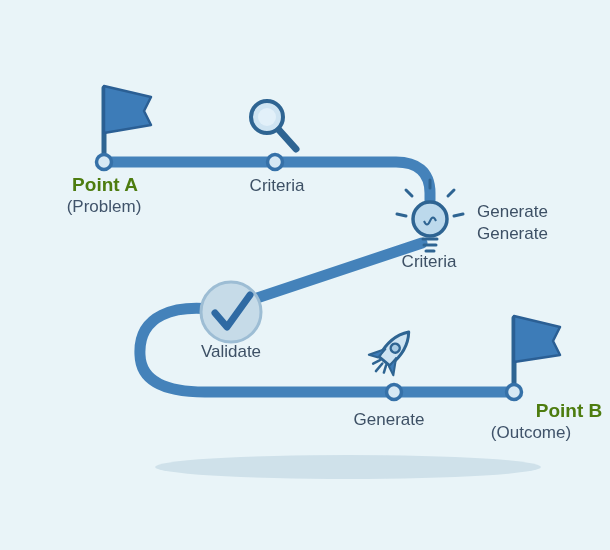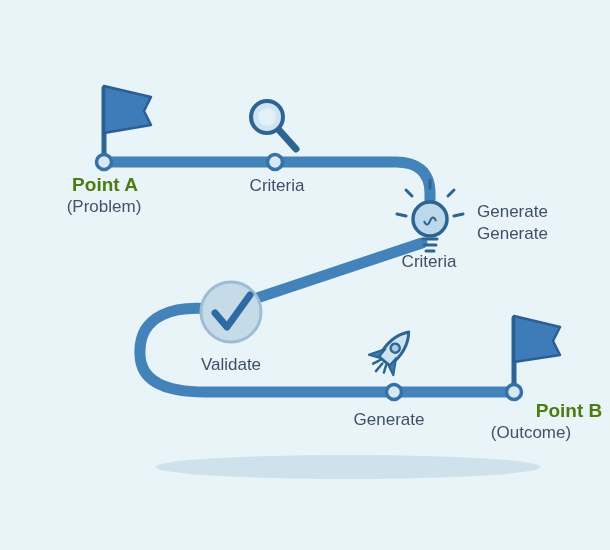--- a/index.html
+++ b/index.html
@@ -100,20 +100,20 @@
   <div class="label centered" style="left:277px; top:176px;">Criteria</div>
 
 
   <div class="label two-line" style="left:477px; top:201px;">
     <div>Generate</div>
     <div>Generate</div>
   </div>
 
   <div class="label centered" style="left:429px; top:252px;">Criteria</div>
 
-  <div class="label centered" style="left:231px; top:342px;margin-top:13px;">Validate</div>
+  <div class="label centered" style="left:231px; top:342px;">Validate</div>
 
   <div class="label centered" style="left:389px; top:410px;">Generate</div>
 
   <div class="label centered point-label" style="left:521px; top:400px;margin-left:48px;">Point B</div>
   <div class="label centered sub-label" style="left:521px; top:423px;margin-left:10px;">(Outcome)</div>
 
 </div>
 
 </body></html>

